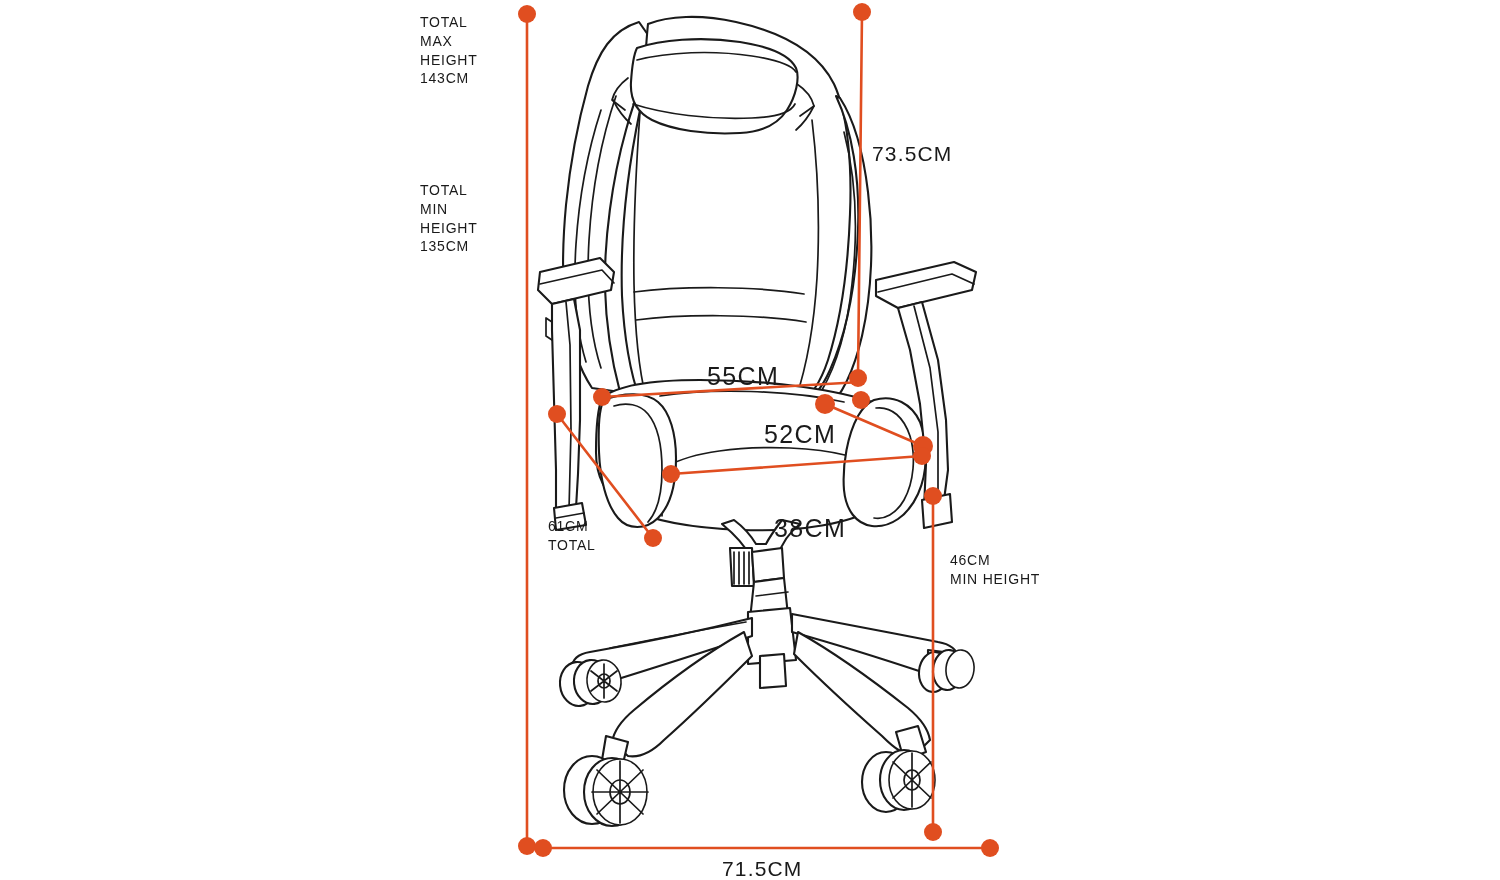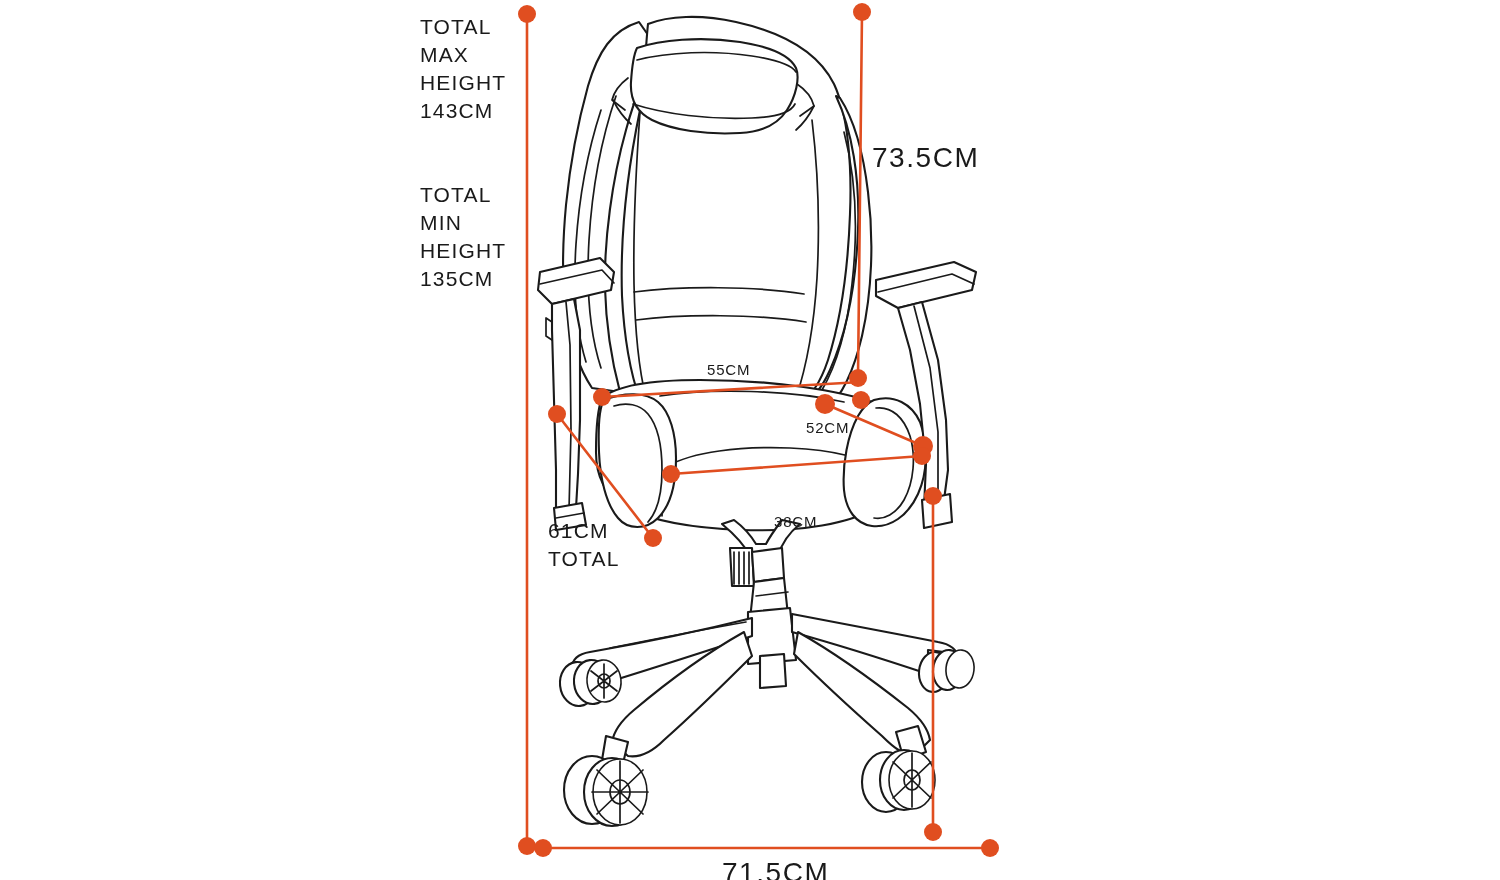--- a/index.html
+++ b/index.html
@@ -29,34 +29,34 @@
     position: absolute;
     font-family: "Liberation Sans", sans-serif;
     color: #1a1a1a;
     letter-spacing: 0.055em;
     white-space: pre;
     line-height: 1.32;
     font-weight: 400;
     -webkit-font-smoothing: antialiased;
   }
   .lbl-block {
+    font-size: 14px;
+    line-height: 1.34;
+  }
+  .lbl-single {
     font-size: 21px;
-    line-height: 1.34;
-  }
-  .lbl-single {
-    font-size: 28px;
   }
   .lbl-inline {
-    font-size: 15px;
+    font-size: 25px;
   }
   #lbl-total-max   { left: 420px; top: 13px;  }
   #lbl-total-min   { left: 420px; top: 181px; }
   #lbl-735         { left: 872px; top: 140px; }
   #lbl-55          { left: 707px; top: 360px; }
-  #lbl-52          { left: 806px; top: 418px; }
+  #lbl-52          { left: 764px; top: 418px; }
   #lbl-38          { left: 774px; top: 476px; margin-top: 36px; }
   #lbl-61          { left: 548px; top: 517px; }
   #lbl-46          { left: 950px; top: 551px; }
   #lbl-715         { left: 722px; top: 855px; }
 </style>
 </head>
 <body>
 
 <div id="stage">
 
@@ -340,16 +340,18 @@
 
   <div class="dim-label lbl-inline" id="lbl-55">55CM</div>
 
   <div class="dim-label lbl-inline" id="lbl-52">52CM</div>
 
   <div class="dim-label lbl-inline" id="lbl-38">38CM</div>
 
   <div class="dim-label lbl-block" id="lbl-61">61CM
 TOTAL</div>
 
+  <div class="dim-label lbl-block" id="lbl-46">46CM
+MIN HEIGHT</div>
 
   <div class="dim-label lbl-single" id="lbl-715">71.5CM</div>
 
 </div>
 
 </body></html>

